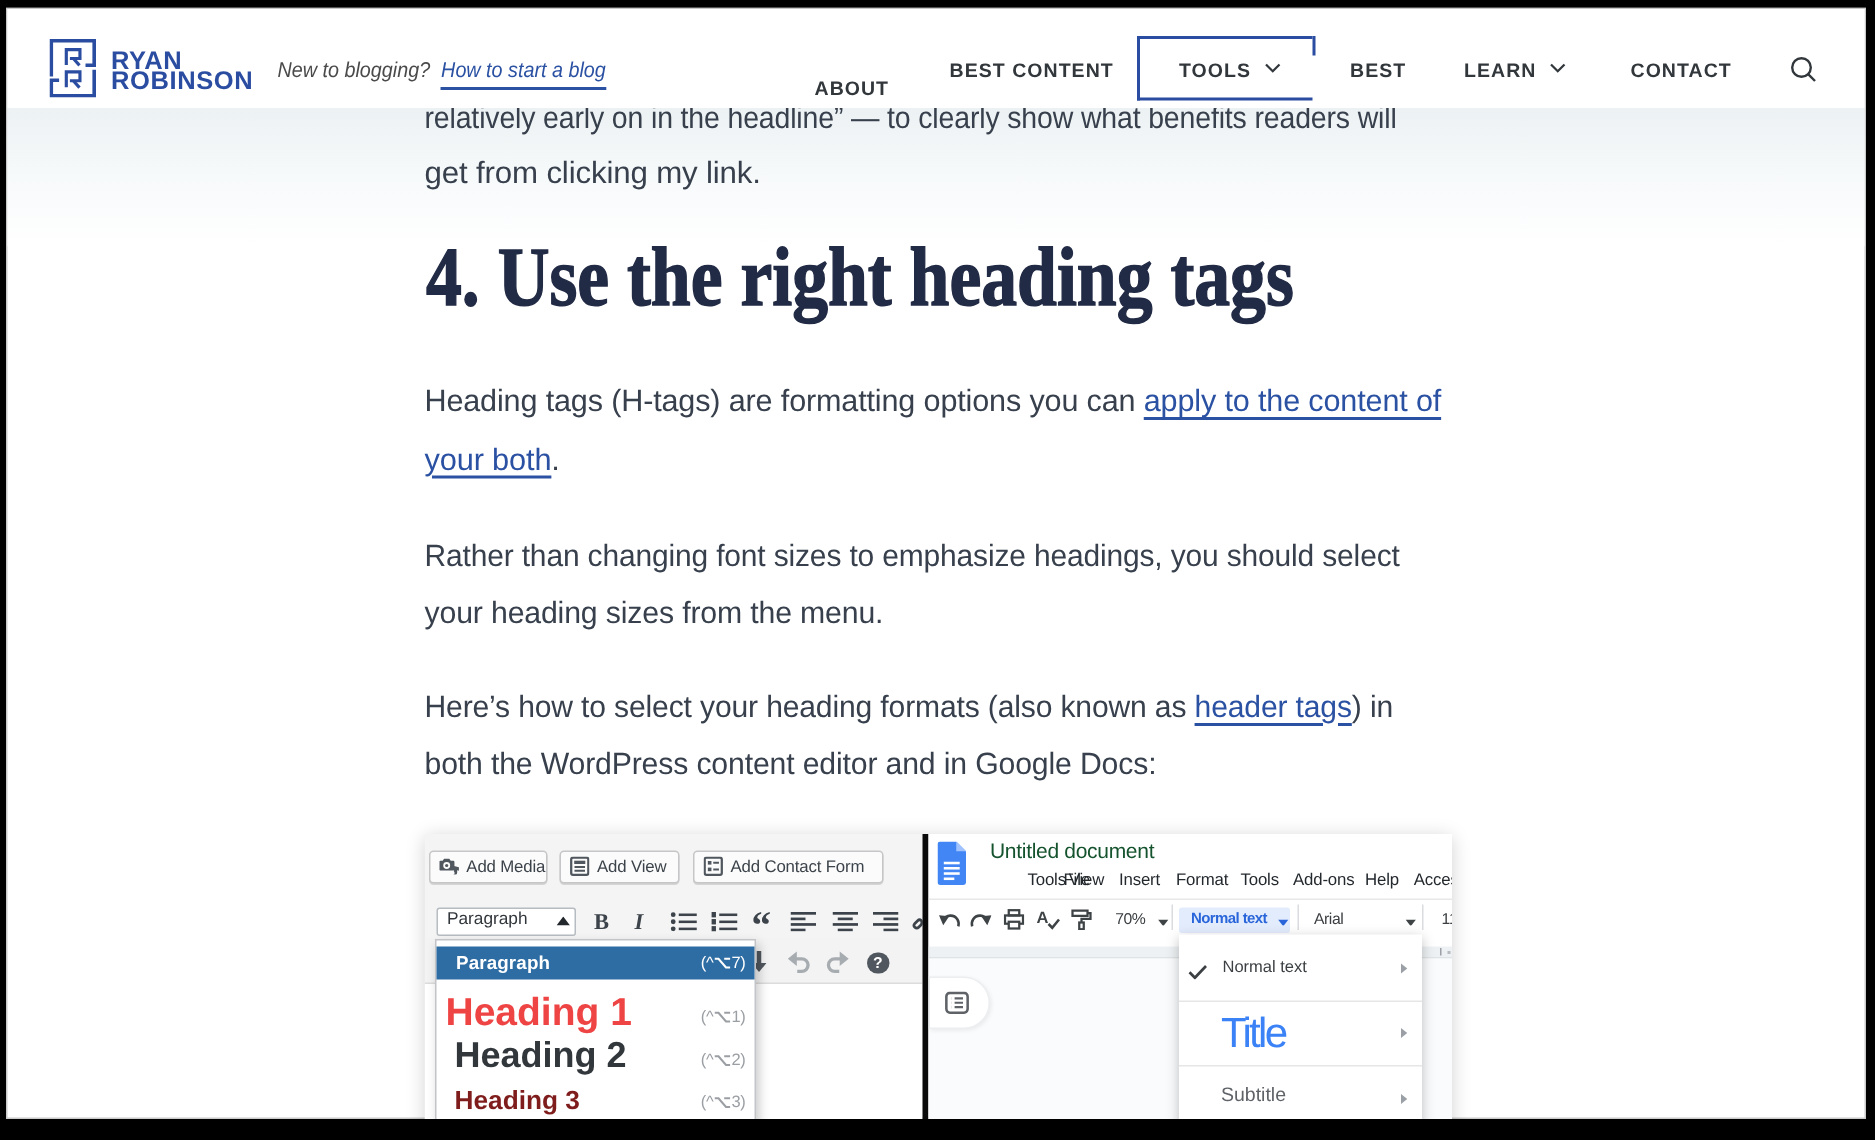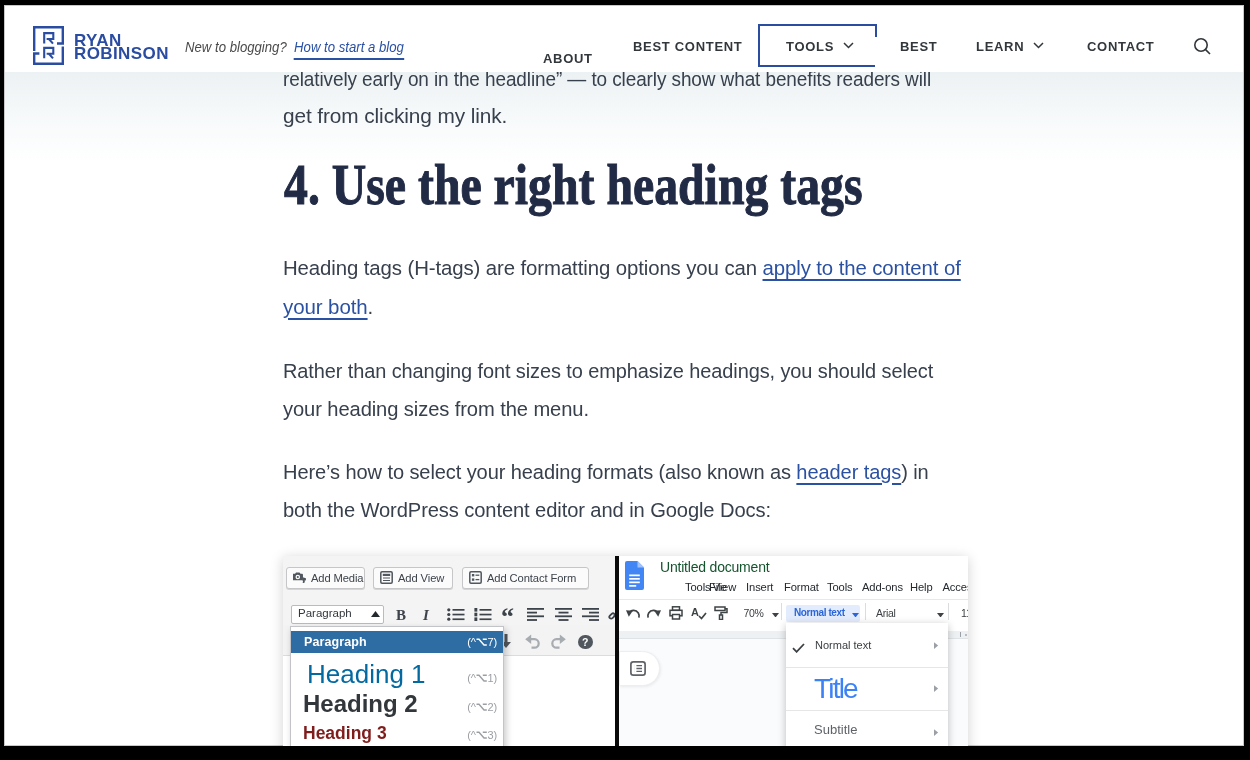--- a/index.html
+++ b/index.html
@@ -153,21 +153,21 @@
           <polygon points="9.8,0.4 9.8,10 15.8,5.2" fill="#a7acb1" stroke="none"></polygon>
         </svg>
       <div class="abs" style="left:295px;top:78.5px;width:14.5px;height:14.5px;border-radius:50%;background:#50575e;color:#fff;font-size:10.5px;font-weight:bold;text-align:center;line-height:14.5px;">?</div>
 
       <div class="abs" style="left:7px;top:69.5px;width:214px;height:134.5px;background:#fff;border:1px solid #c3c4c7;box-sizing:border-box;box-shadow:2px 3px 7px rgba(0,0,0,0.22);">
         <div class="abs" style="left:0;top:4.5px;width:212px;height:21.5px;background:#2e6da4;"></div>
         <div class="abs" style="left:13px;top:9.5px;font-size:12.5px;line-height:12.5px;font-weight:bold;color:#fff;letter-spacing:0.1px;">Paragraph</div>
         <div class="sc" style="right:6px;top:9.5px;color:#fff;">(^<svg width="11" height="8" viewBox="0 0 11 8" fill="none" stroke="#fff" stroke-width="1.4">
               <path d="M0.5,1.2 H3 L8,7 H10.8 M6.8,1.2 H10.8"></path>
             </svg>7)</div>
-        <div class="abs" style="left:16px;top:34.5px;font-size:26px;line-height:26px;font-weight:normal;color:#0369a1;">Heading 1</div>
+        <div class="abs" style="left:6px;top:34.5px;font-size:26px;line-height:26px;font-weight:bold;color:#ef4444;">Heading 1</div>
         <div class="sc" style="right:6px;top:45.5px;color:#9b9fa4;">(^<svg width="11" height="8" viewBox="0 0 11 8" fill="none" stroke="#9b9fa4" stroke-width="1.4">
               <path d="M0.5,1.2 H3 L8,7 H10.8 M6.8,1.2 H10.8"></path>
             </svg>1)</div>
         <div class="abs" style="left:12px;top:67px;font-size:24px;line-height:20px;font-weight:bold;color:#32373c;">Heading 2</div>
         <div class="sc" style="right:6px;top:74px;color:#9b9fa4;">(^<svg width="11" height="8" viewBox="0 0 11 8" fill="none" stroke="#9b9fa4" stroke-width="1.4">
               <path d="M0.5,1.2 H3 L8,7 H10.8 M6.8,1.2 H10.8"></path>
             </svg>2)</div>
         <div class="abs" style="left:12px;top:98.5px;font-size:17.5px;line-height:17.5px;font-weight:bold;color:#7f1d1d;">Heading 3</div>
         <div class="sc" style="right:6px;top:102.5px;color:#9b9fa4;">(^<svg width="11" height="8" viewBox="0 0 11 8" fill="none" stroke="#9b9fa4" stroke-width="1.4">
               <path d="M0.5,1.2 H3 L8,7 H10.8 M6.8,1.2 H10.8"></path>

